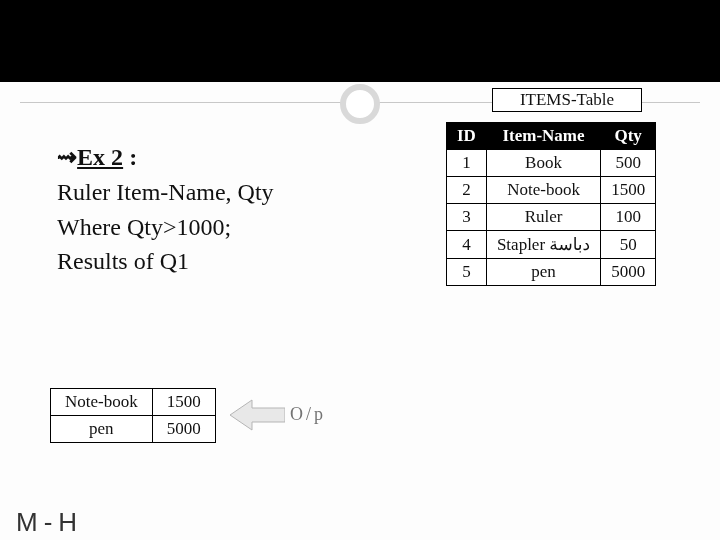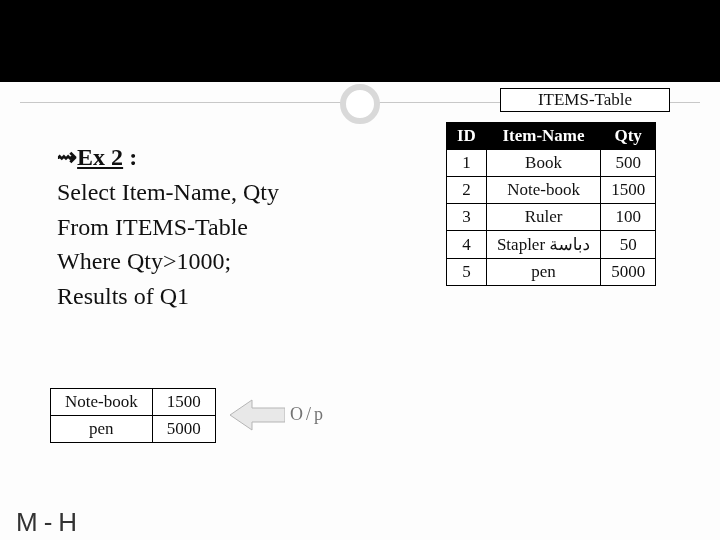--- a/index.html
+++ b/index.html
@@ -33,28 +33,27 @@
     width: 40px;
     height: 40px;
     border-radius: 50%;
     background: #fff;
     border: 6px solid #d9d9d9;
   }
   .items-label {
     position: absolute;
     top: 88px;
     left: 492px;
-    width: 170px;
+    width: 150px;
     border: 1px solid #000;
     background: #fff;
     text-align: center;
     font-size: 17px;
     padding: 1px 0;
     color: #111;
-    margin-left: 8px;
   }
   .items-table {
     position: absolute;
     top: 122px;
     left: 446px;
     border-collapse: collapse;
     font-size: 17px;
   }
   .items-table th, .items-table td {
     border: 1px solid #000;
@@ -158,22 +157,21 @@
     <td>pen</td>
     <td>5000</td>
   </tr>
 </tbody>
   </table>
 
 <div class="query-block">
   <div class="ex-line">
     <span>⇝</span><span class="ex-link">Ex 2</span><span> :</span>
   </div>
-  <div>Select Item-Name, Qty</div>
-  <div>From ITEMS-Table</div>
+  <div>Ruler Item-Name, Qty</div>
   <div>Where Qty&gt;1000;</div>
   <div>Results of Q1</div>
 </div>
 
 <table class="result-table">
   <tbody>
       <tr>
     <td>Note-book</td>
     <td>1500</td>
   </tr>

